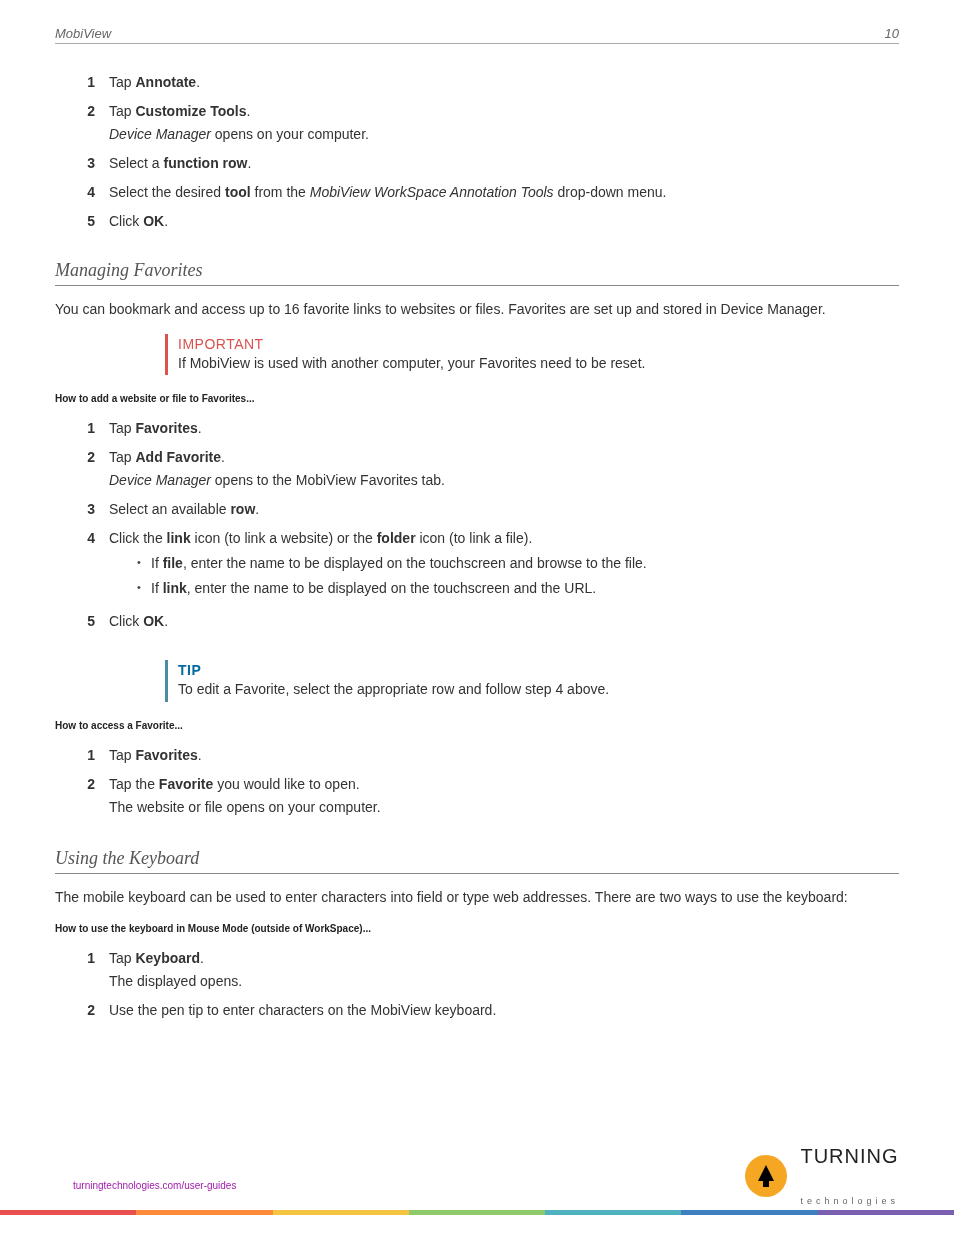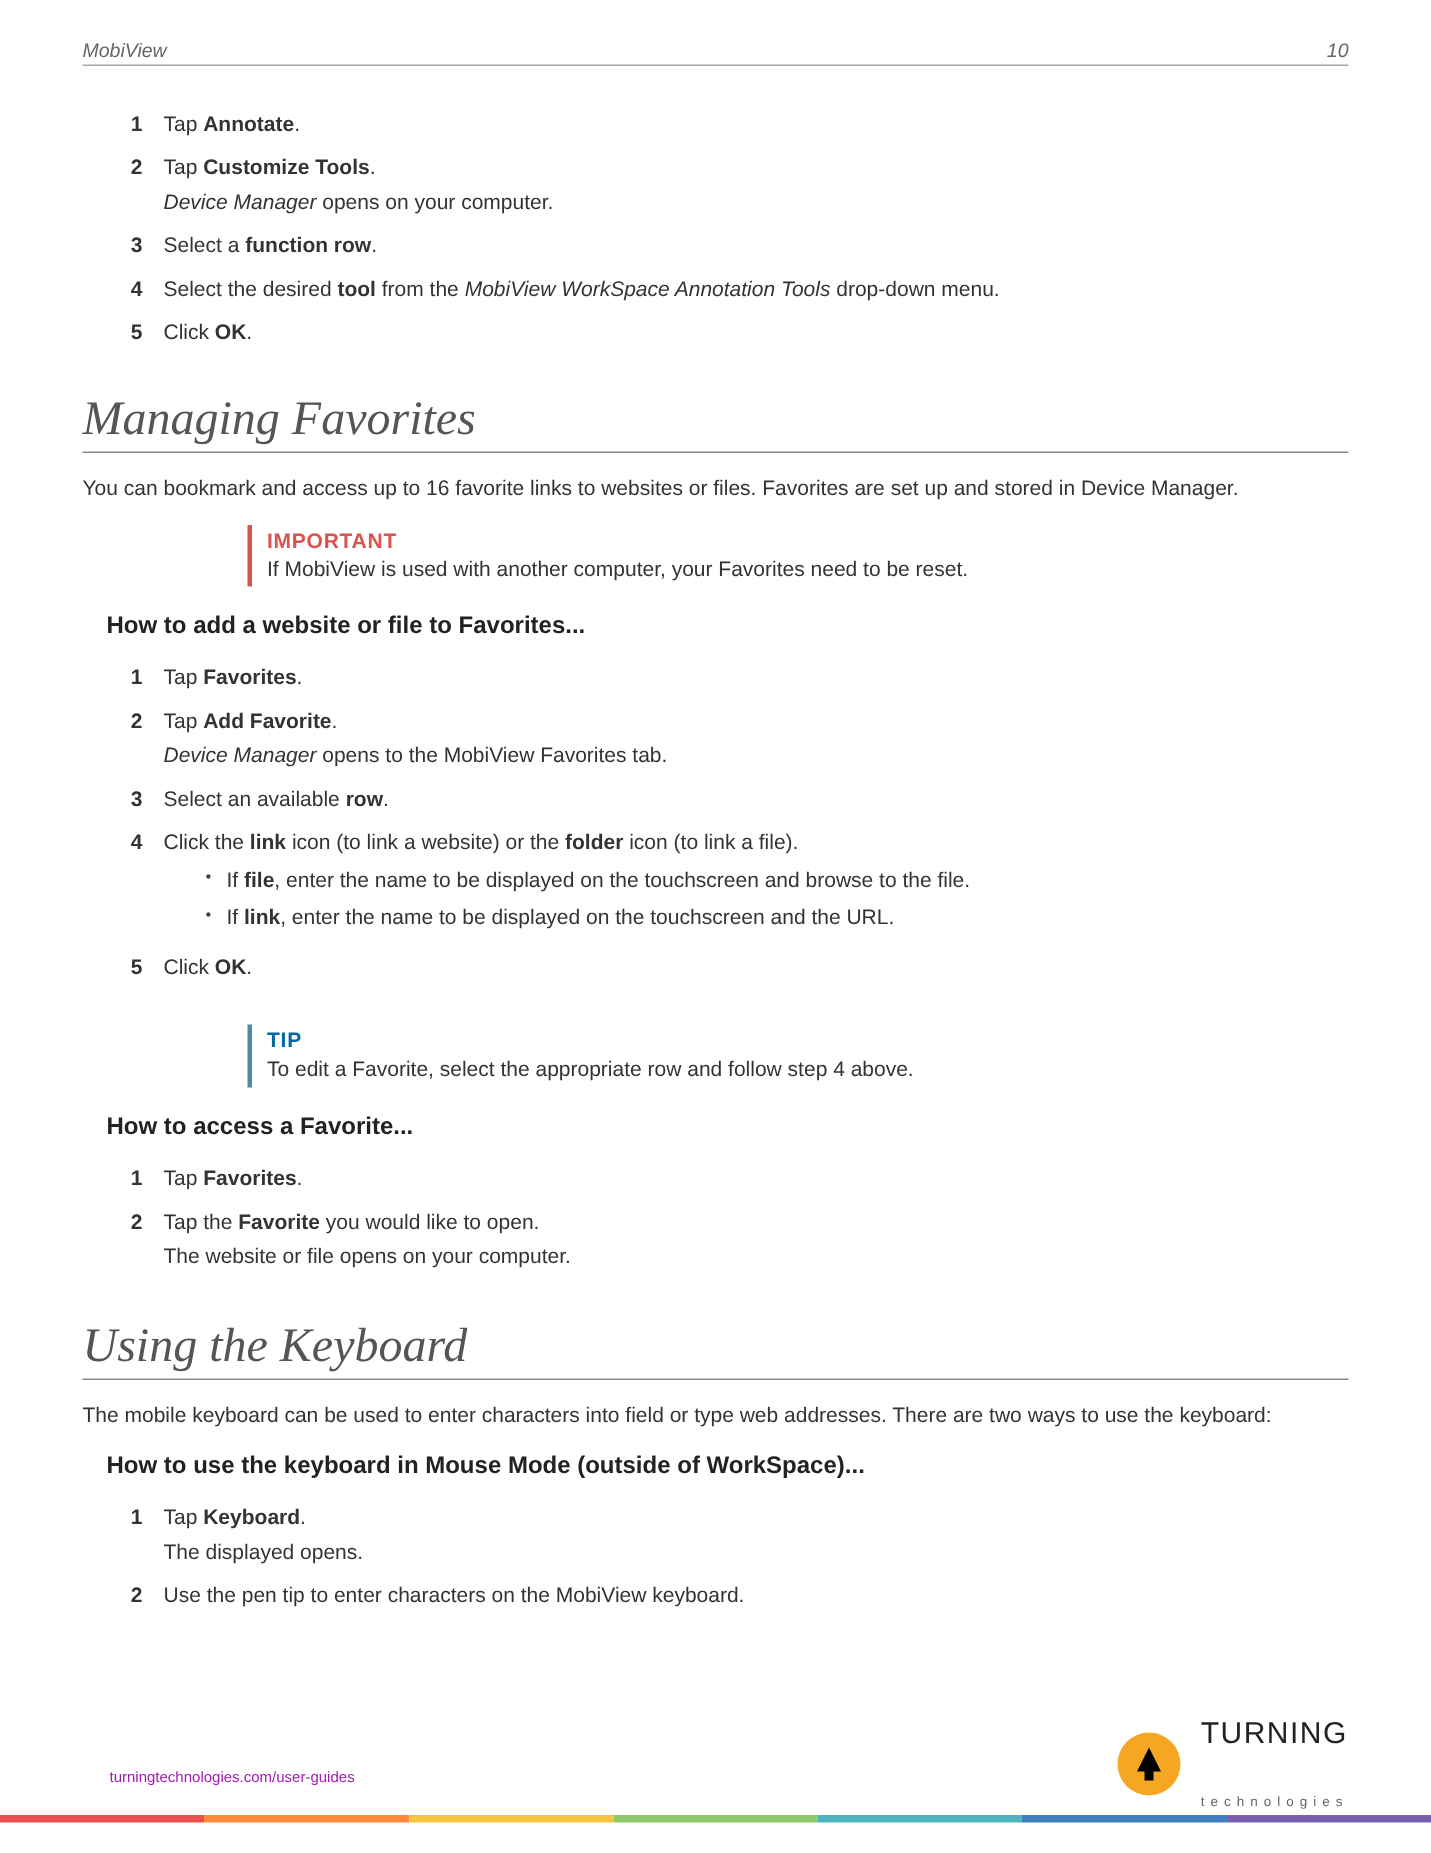--- a/index.html
+++ b/index.html
@@ -65,46 +65,46 @@
     position: absolute;
     left: 0;
     top: 1px;
     font-size: 11px;
     color: #444;
   }
   h2.section {
     font-family: Georgia, 'Times New Roman', serif;
     font-style: italic;
     font-weight: normal;
-    font-size: 32px;
+    font-size: 18px;
     color: #555;
     border-bottom: 1px solid #888;
     padding-bottom: 4px;
     margin-bottom: 14px;
     margin-top: 10px;
   }
   p.intro {
     margin-bottom: 14px;
     line-height: 1.4;
   }
   .callout {
     margin: 10px 0 18px 110px;
     border-left: 3px solid;
     padding: 2px 0 2px 10px;
     max-width: 700px;
   }
   .callout.important { border-color: #d9534f; }
-  .callout.important .callout-title { color: #d9534f; font-weight: bold; letter-spacing: 0.5px; font-size: 14px; }
+  .callout.important .callout-title { color: #d9534f; font-weight: normal; letter-spacing: 0.5px; font-size: 14px; }
   .callout.tip { border-color: #4a8ca6; }
   .callout.tip .callout-title { color: #0369a1; font-weight: bold; letter-spacing: 0.5px; font-size: 14px; }
   .callout .callout-body { color: #333; margin-top: 2px; line-height: 1.4; }
   h3.howto {
     font-weight: bold;
-    font-size: 16px;
-    margin: 16px 0 14px 16px;
+    font-size: 10px;
+    margin: 16px 0 14px 0;
     color: #222;
     font-family: Arial, sans-serif;
   }
   .footer {
     position: absolute;
     bottom: 30px;
     left: 0;
     width: 100%;
     padding: 0 55px 0 55px;
     display: flex;

